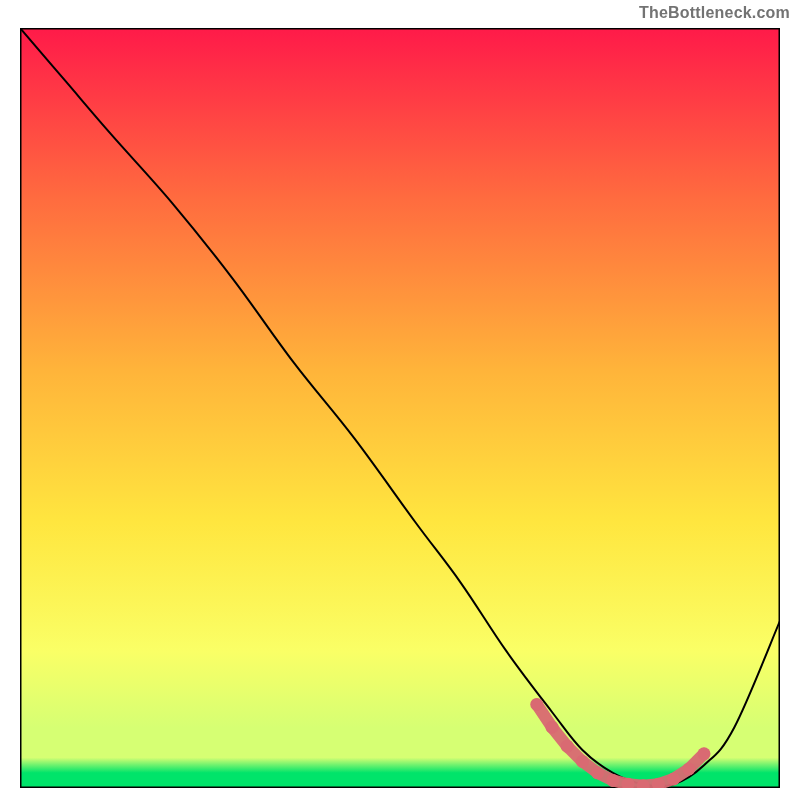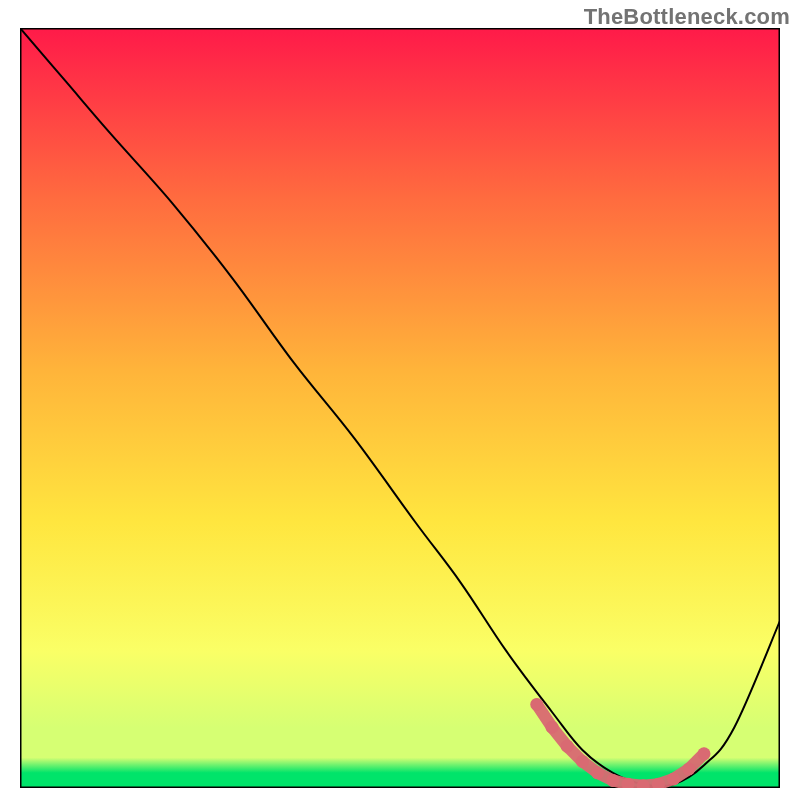--- a/index.html
+++ b/index.html
@@ -13,21 +13,21 @@
   }
   .frame {
     position: relative;
     width: 800px;
     height: 800px;
   }
   .watermark {
     position: absolute;
     top: 4px;
     right: 10px;
-    font-size: 22px;
+    font-size: 16px;
     font-weight: 600;
     color: #737373;
     letter-spacing: 0.2px;
     margin-left: 32px;
   }
   .plot {
     position: absolute;
     left: 20px;
     top: 28px;
     width: 760px;

